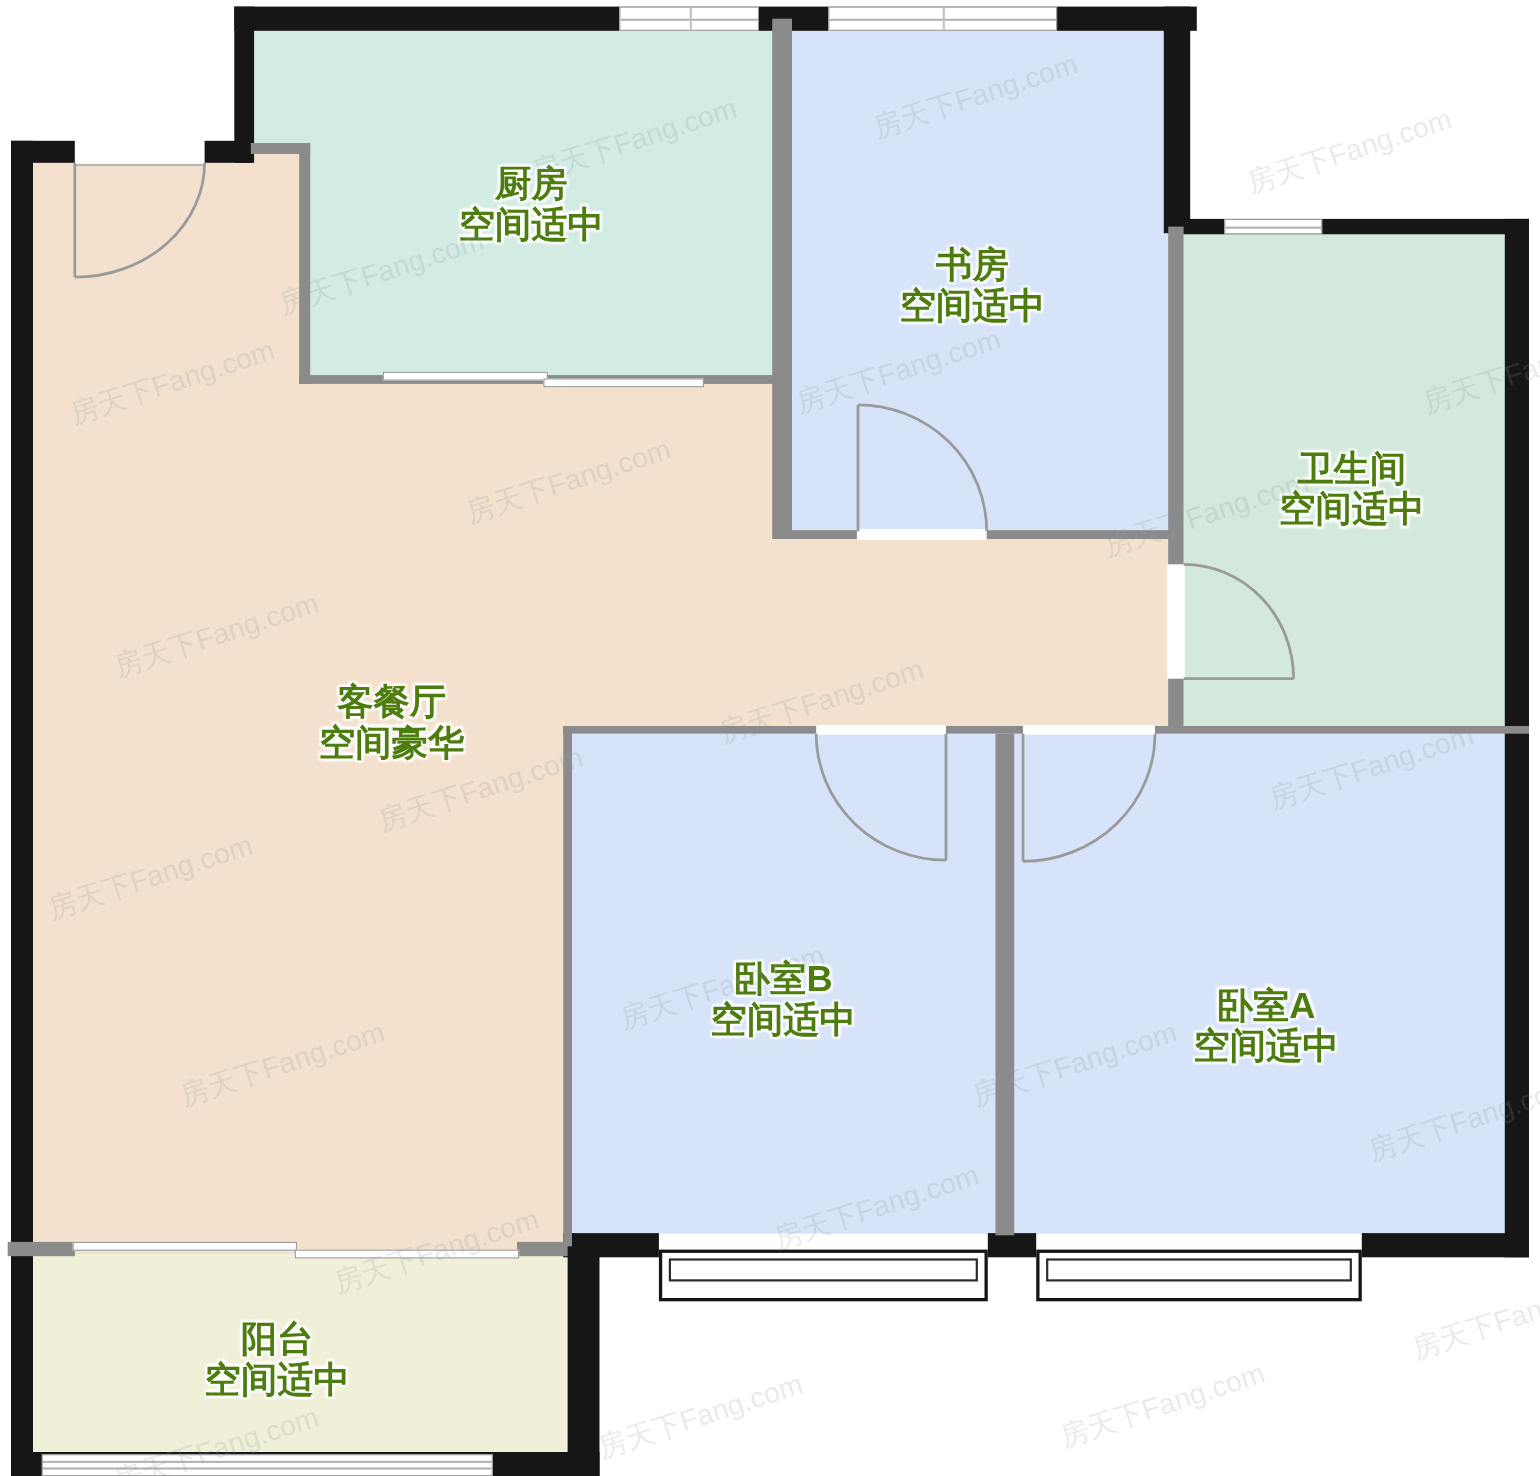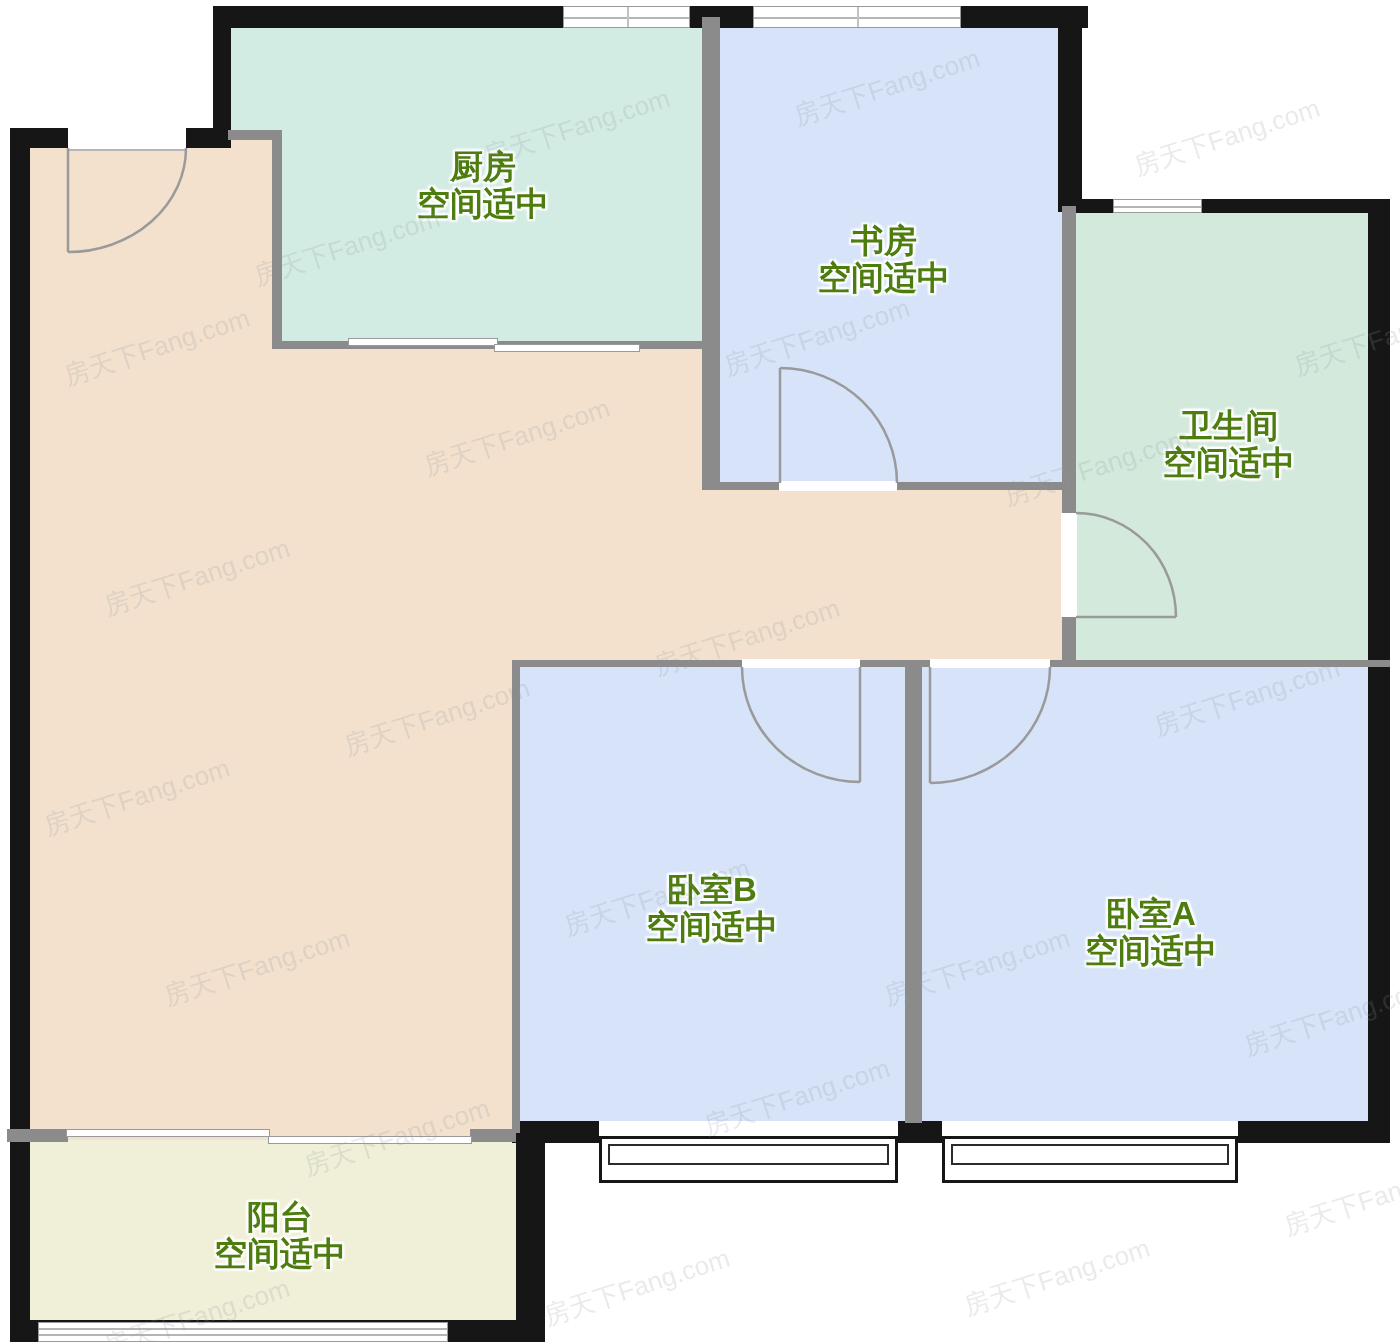--- a/index.html
+++ b/index.html
@@ -120,29 +120,33 @@
     <div>空间适中</div>
   </div>
   <div class="label" style="left:884px;top:259px;">
     <div>书房</div>
     <div>空间适中</div>
   </div>
   <div class="label" style="left:1229px;top:444px;">
     <div>卫生间</div>
     <div>空间适中</div>
   </div>
+  <div class="label" style="left:356px;top:656px;">
+    <div>客餐厅</div>
+    <div>空间豪华</div>
+  </div>
   <div class="label" style="left:712px;top:908px;">
     <div>卧室B</div>
     <div>空间适中</div>
   </div>
   <div class="label" style="left:1151px;top:932px;">
     <div>卧室A</div>
     <div>空间适中</div>
   </div>
-  <div class="label" style="left:280px;top:1235px;">
+  <div class="label" style="left:252px;top:1235px;">
     <div>阳台</div>
     <div>空间适中</div>
   </div>
 
   <div class="wm" style="left:60px;top:330px;">房天下Fang.com</div>
   <div class="wm" style="left:250px;top:230px;">房天下Fang.com</div>
   <div class="wm" style="left:480px;top:110px;">房天下Fang.com</div>
   <div class="wm" style="left:790px;top:70px;">房天下Fang.com</div>
   <div class="wm" style="left:1130px;top:120px;">房天下Fang.com</div>
   <div class="wm" style="left:100px;top:560px;">房天下Fang.com</div>

